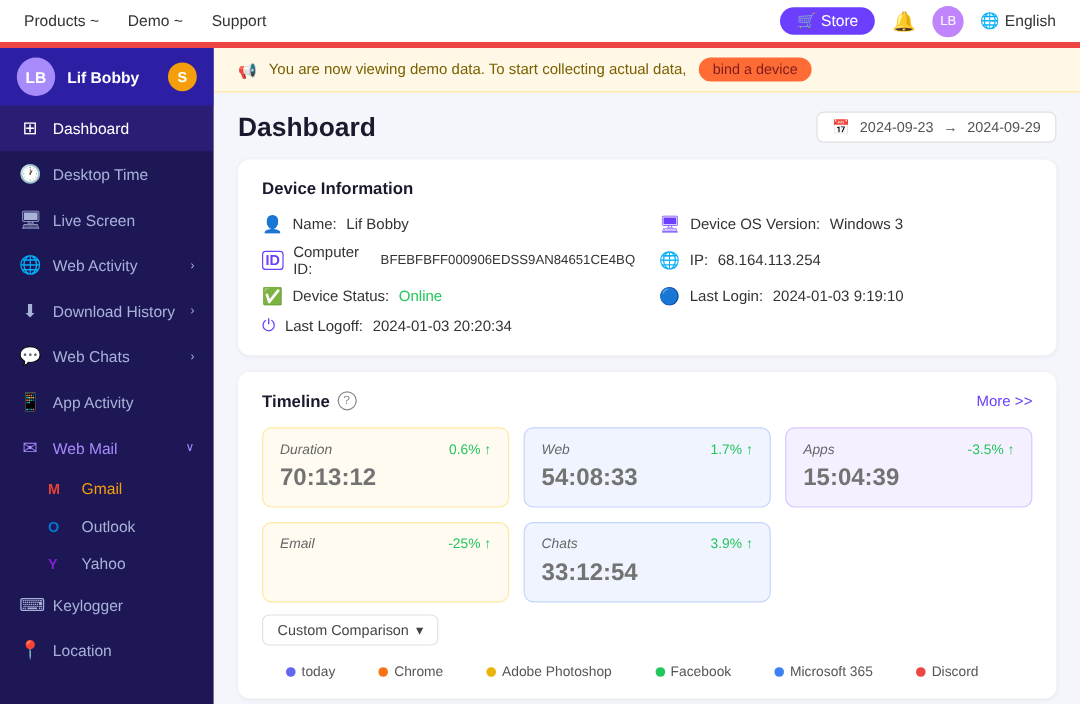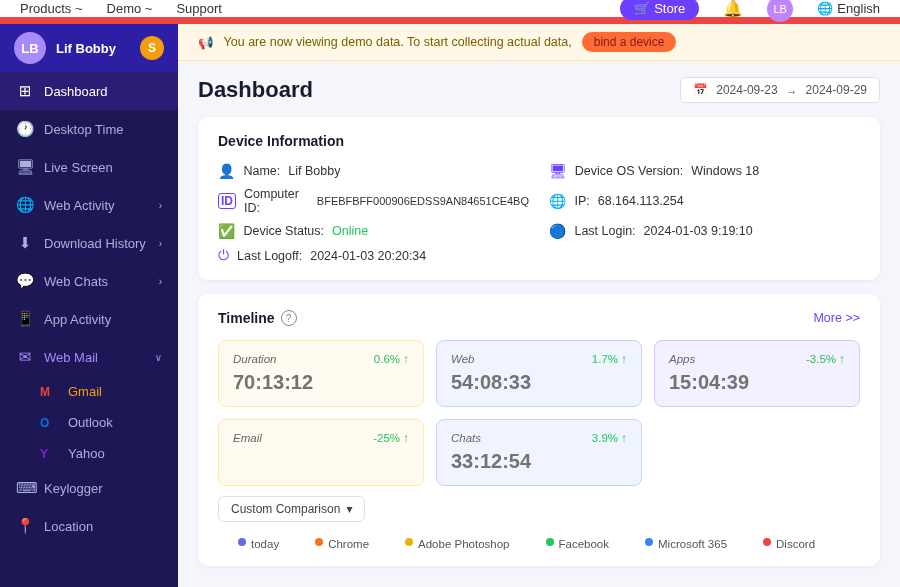--- a/index.html
+++ b/index.html
@@ -1,32 +1,32 @@
 <!DOCTYPE html>
 <html><head>
   <meta charset="utf-8">
   <style>
     * { box-sizing: border-box; margin: 0; padding: 0; }
     body { font-family: -apple-system, BlinkMacSystemFont, 'Segoe UI', sans-serif; font-size: 13px; background: #f4f6fb; display: flex; flex-direction: column; height: 587px; overflow: hidden; }
 
     
     .top-nav {
       background: #fff;
-      height: 24px;
+      height: 40px;
       display: flex;
       align-items: center;
       justify-content: space-between;
       padding: 2px 20px;
-      border-bottom: 7px solid #ef4444;
+      border-bottom: 5px solid #ef4444;
       flex-shrink: 0;
       z-index: 10;
     }
     .top-nav-left { display: flex; align-items: center; gap: 24px; }
     .top-nav-link { color: #333; font-size: 13px; cursor: pointer; display: flex; align-items: center; gap: 4px; }
-    .top-nav-right { display: flex; align-items: center; gap: 24px; }
+    .top-nav-right { display: flex; align-items: center; gap: 14px; }
     .nav-store-btn {
       background: #6c3fff;
       color: #fff;
       border: none;
       border-radius: 16px;
       padding: 4px 14px;
       font-size: 13px;
       cursor: pointer;
       display: flex;
       align-items: center;
@@ -170,21 +170,21 @@
     .stat-card.purple-bg { background: #f5f0ff; border-color: #d8c5ff; }
 
     .stat-card-header { display: flex; justify-content: space-between; align-items: center; margin-bottom: 6px; }
     .stat-label { font-size: 11.5px; color: #666; font-style: italic; }
     .stat-change { font-size: 11.5px; }
     .stat-change.up { color: #22c55e; }
     .stat-value { font-size: 20px; font-weight: 600; color: #737373; }
 
     
     .legend-row { display: flex; align-items: center; gap: 16px; margin-top: 8px; }
-    .legend-item { display: flex; align-items: flex-start; gap: 5px; font-size: 11.5px; color: #555; padding-left: 20px; }
+    .legend-item { display: flex; align-items: center; gap: 5px; font-size: 11.5px; color: #555; padding-left: 20px; }
     .legend-dot { width: 8px; height: 8px; border-radius: 50%; }
 
     
     .custom-comparison {
       display: inline-flex;
       align-items: center;
       gap: 6px;
       border: 1px solid #e0e0e0;
       border-radius: 6px;
       padding: 5px 12px;
@@ -323,21 +323,21 @@
 
           <div class="device-row">
             <span class="d-icon">👤</span>
             <span>Name:</span>
             <span style="font-weight:500;">Lif Bobby</span>
           </div>
 
           <div class="device-row">
             <span class="d-icon">🖥</span>
             <span>Device OS Version:</span>
-            <span style="font-weight:500;">Windows 18</span>
+            <span style="font-weight:500;">Windows 3</span>
           </div>
 
           <div class="device-row">
             <span class="d-icon" style="font-size:12px;border:1.5px solid #6c3fff;border-radius:3px;padding:0 2px;color:#6c3fff;font-weight:600;">ID</span>
             <span>Computer ID:</span>
             <span style="font-size:11px;">BFEBFBFF000906EDSS9AN84651CE4BQ</span>
           </div>
 
           <div class="device-row">
             <span class="d-icon">🌐</span>

